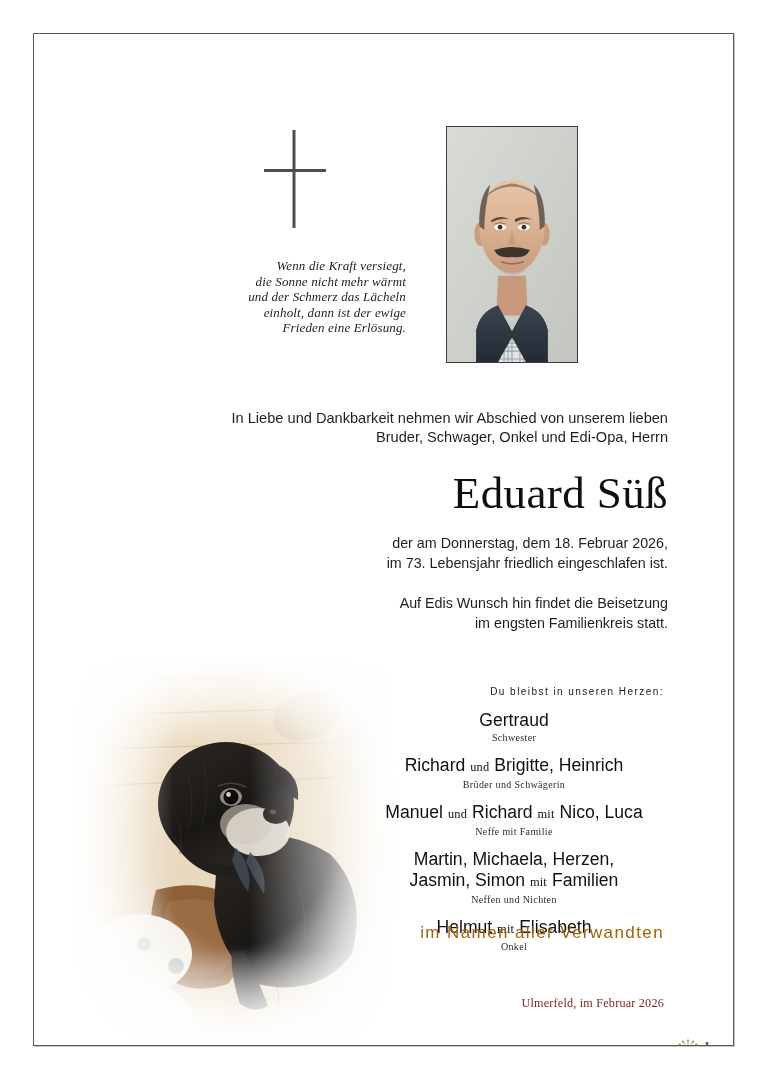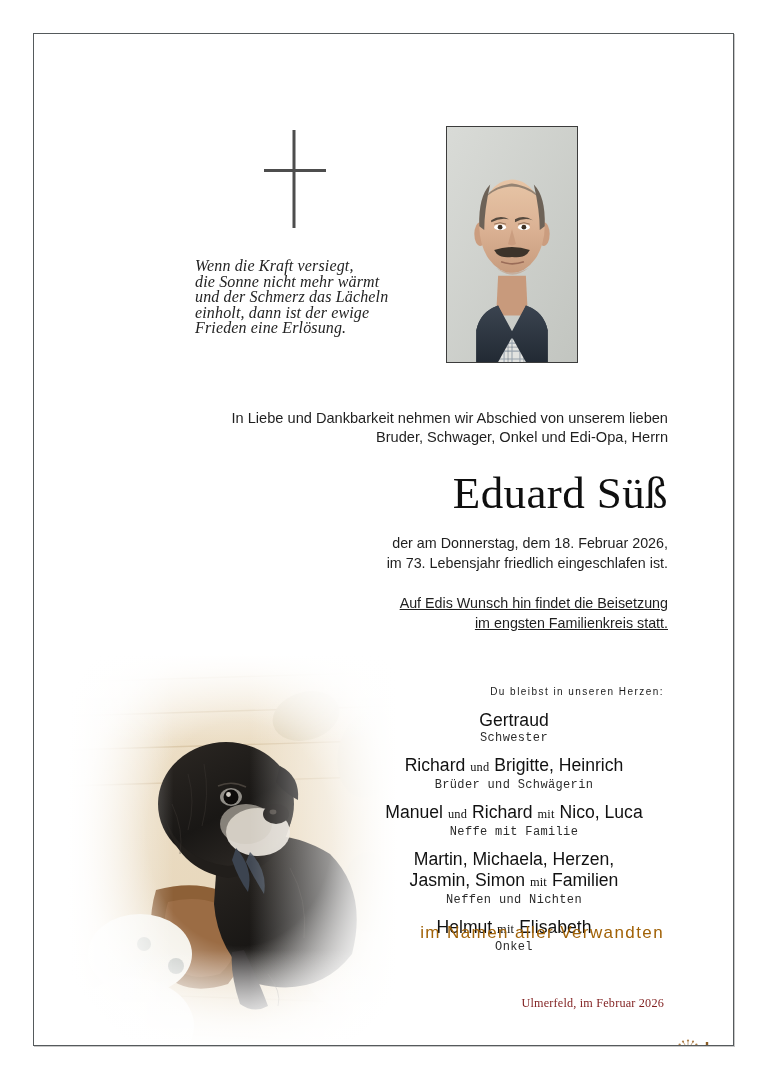--- a/index.html
+++ b/index.html
@@ -35,27 +35,27 @@
     position: absolute;
     left: 230px;
     top: 96px;
     width: 62px;
     height: 98px;
   }
 
   
   #poem {
     position: absolute;
-    left: 161px;
+    left: 150px;
     top: 224px;
     width: 222px;
-    text-align: left;
+    text-align: right;
     font-family: "Liberation Serif", serif;
     font-style: italic;
-    font-size: 16px;
+    font-size: 13px;
     line-height: 15.6px;
     color: #232323;
     letter-spacing: 0.15px;
   }
   #poem div { white-space: nowrap; }
 
   
   #portrait-frame {
     position: absolute;
     left: 412px;
@@ -94,21 +94,21 @@
     font-size: 45px; line-height: 54px;
     font-weight: 400; color: #0f0f0f;
     letter-spacing: 0.4px;
   }
   #died {
     left: 134px; top: 500px; width: 500px;
     font-size: 14.3px; line-height: 19.5px; color: #1f1f1f;
   }
   #burial {
     left: 134px; top: 560px; width: 500px;
-    font-size: 14.3px; line-height: 19.5px; color: #1f1f1f; text-decoration: underline;
+    font-size: 14.3px; line-height: 19.5px; color: #1f1f1f;
   }
 
   #hearts-head {
     left: 330px; top: 652px; width: 300px;
     font-size: 10px; letter-spacing: 1.45px; color: #1a1a1a;
   }
 
   #family {
     position: absolute;
     left: 318px; top: 676px; width: 324px;
@@ -120,22 +120,22 @@
     line-height: 21px;
     color: #111111;
     white-space: nowrap;
   }
   .fam-names .conn {
     font-family: "Liberation Serif", serif;
     font-size: 12.4px;
     letter-spacing: 0.2px;
   }
   .fam-rel {
-    font-family: Liberation Mono, monospace;
-    font-size: 12px;
+    font-family: Liberation Serif, serif;
+    font-size: 10px;
     line-height: 14px;
     color: #2b2b2b;
     letter-spacing: 0.35px;
   }
 
   #allrel {
     left: 330px; top: 889px; width: 300px;
     font-size: 17px; letter-spacing: 1.4px; color: #a16207;
   }
   #place {

